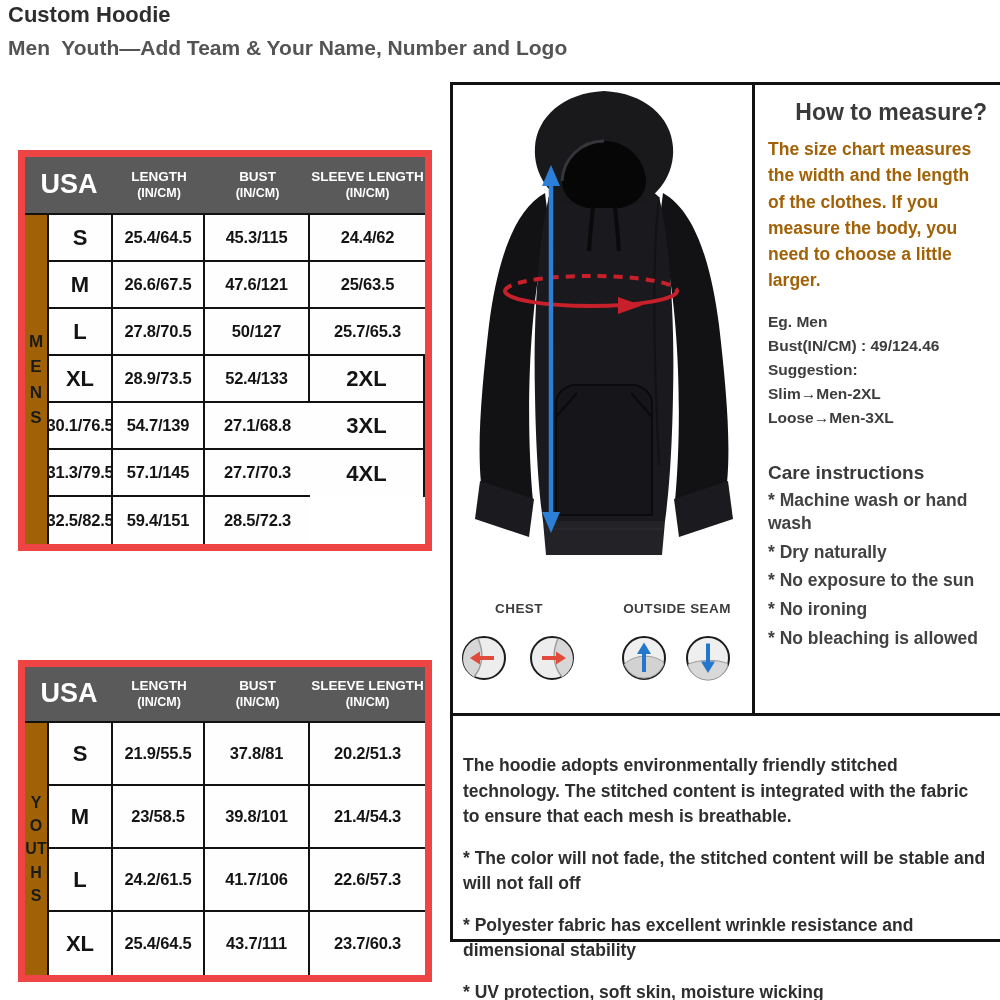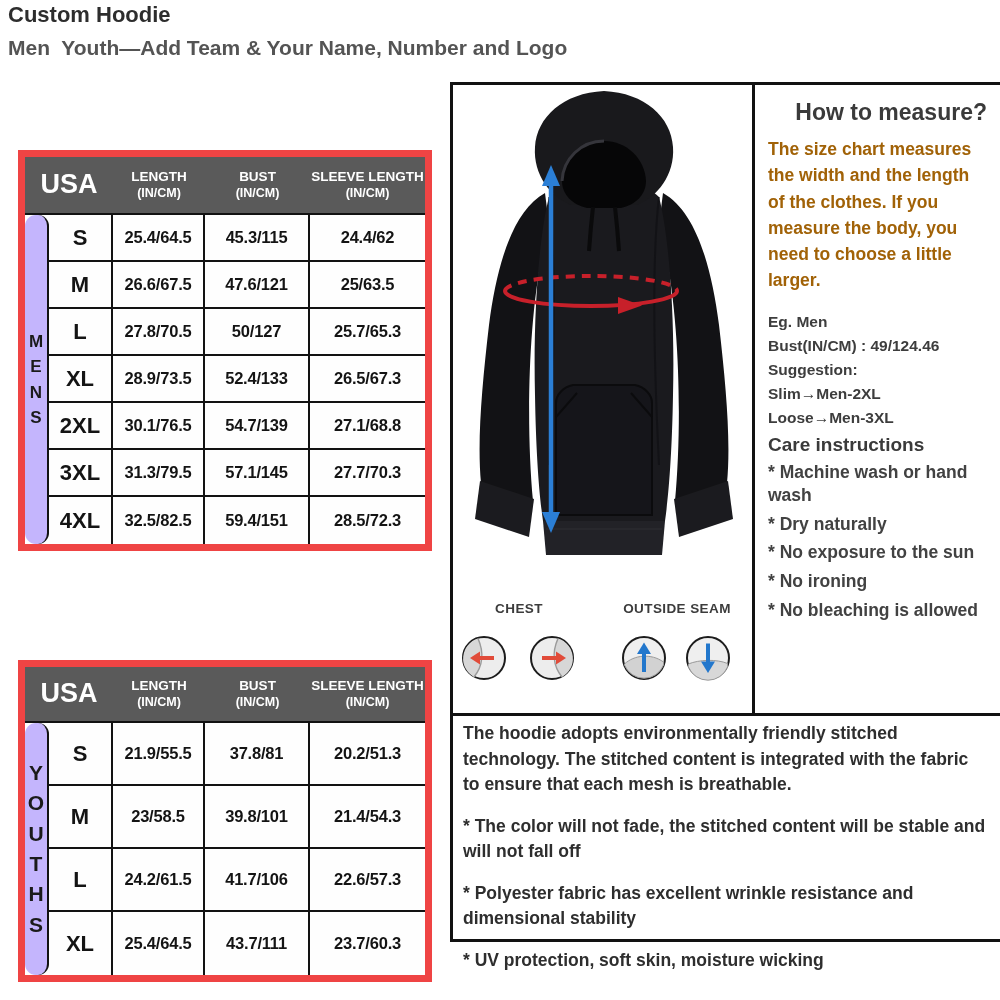--- a/index.html
+++ b/index.html
@@ -22,57 +22,57 @@
   .c { border-right:2px solid #121212; border-bottom:2px solid #121212;
        display:flex; align-items:center; justify-content:center; background:#fefefe; color:#141414; }
   .c.lastc { border-right:none; }
   .c.lastr { border-bottom:none; }
 
   .th { background:#5a5a5a; color:#ffffff; border-right:none; flex-direction:column; line-height:1.25; }
   .th-usa { grid-column:1 / 3; font-size:27px; font-weight:bold; }
   .thl { font-size:13.5px; font-weight:bold; white-space:nowrap; }
   .thu { font-size:12.5px; font-weight:bold; }
 
-  .glabel { grid-column:1; grid-row:2 / -1; border-bottom:none; background:#c4b5fd;border-radius:11px; }
+  .glabel { grid-column:1; grid-row:2 / -1; border-bottom:none; background:#a16207; }
   .glabel span { display:block; width:100%; text-align:center; word-break:break-all;
                  font-weight:bold; color:#1a1a1a; }
   #mens-table .glabel span   { font-size:17px; line-height:1.5; }
-  #youths-table .glabel span { font-size:21px; line-height:1.45; }
+  #youths-table .glabel span { font-size:16px; line-height:1.45; }
 
   .size { font-size:22px; font-weight:bold; }
   .val  { font-size:16.5px; font-weight:bold; letter-spacing:-0.2px; }
 
   
   #panel { position:absolute; left:450px; top:82px; width:550px;
            border-top:3px solid #121212; border-left:3px solid #121212; }
   #top-row { display:flex; height:628px; }
   #hoodie-panel { width:302px; border-right:3px solid #121212; position:relative; background:#fff; }
   #measure-panel { flex:1; padding:4px 13px 0 13px; background:#fff; }
 
   .measure-title { font-size:23px; font-weight:bold; color:#3a3a3a; text-align:right; margin:10px 0 10px 0; }
   .measure-body  { font-size:17.5px; font-weight:600; color:#a16207; line-height:1.5; }
   .example-block { margin-top:16px; font-size:15.5px; font-weight:bold; color:#3d3d3d; line-height:1.55; }
-  .care-title    { font-size:19px; font-weight:600; color:#3a3a3a; margin-top:4px; }
+  .care-title    { font-size:19px; font-weight:600; color:#3a3a3a; margin-top:32px; }
   .care-item     { font-size:17.5px; font-weight:600; color:#424242; line-height:1.35; margin-top:5px; }
 
   
   .diagram-label { position:absolute; font-size:13.5px; font-weight:bold; color:#3c3c3c;
                    letter-spacing:0.4px; transform:translateX(-50%); top:516px; white-space:nowrap; }
   #chest-label { left:66px;text-align:center; }
   #seam-label  { left:224px; }
   .measure-icon { position:absolute; top:550px; width:46px; height:46px; }
   #icon-chest-left  { left:8px; }
   #icon-chest-right { left:76px; }
   #icon-seam-up     { left:168px; }
   #icon-seam-down   { left:232px; }
 
   
   #desc-box { height:229px; border-top:3px solid #121212; border-bottom:3px solid #121212;
               padding:5px 12px 0 10px; background:#fff; }
-  .desc-intro  { font-size:17.5px; font-weight:600; color:#2e2e2e; line-height:1.46; }
+  .desc-intro  { font-size:17.5px; font-weight:600; color:#2e2e2e; line-height:1.46;margin-top:32px; }
   .desc-bullet { font-size:17.5px; font-weight:600; color:#2e2e2e; line-height:1.46; margin-top:16px; }
 </style>
 </head>
 <body>
 
 <div class="page-title">Custom Hoodie</div>
 <div class="page-subtitle">Men  Youth—Add Team &amp; Your Name, Number and Logo</div>
 
 <div class="size-table" id="mens-table">
   <div class="c th th-usa">USA</div>
@@ -104,21 +104,20 @@
   <div class="c val lastc">25/63.5</div>
 
   <div class="c size">L</div>
   <div class="c val">27.8/70.5</div>
   <div class="c val">50/127</div>
   <div class="c val lastc">25.7/65.3</div>
 
   <div class="c size">XL</div>
   <div class="c val">28.9/73.5</div>
   <div class="c val">52.4/133</div>
-  <div class="c val lastc">26.5/67.3</div>
 
   <div class="c size">2XL</div>
   <div class="c val">30.1/76.5</div>
   <div class="c val">54.7/139</div>
   <div class="c val lastc">27.1/68.8</div>
 
   <div class="c size">3XL</div>
   <div class="c val">31.3/79.5</div>
   <div class="c val">57.1/145</div>
   <div class="c val lastc">27.7/70.3</div>

